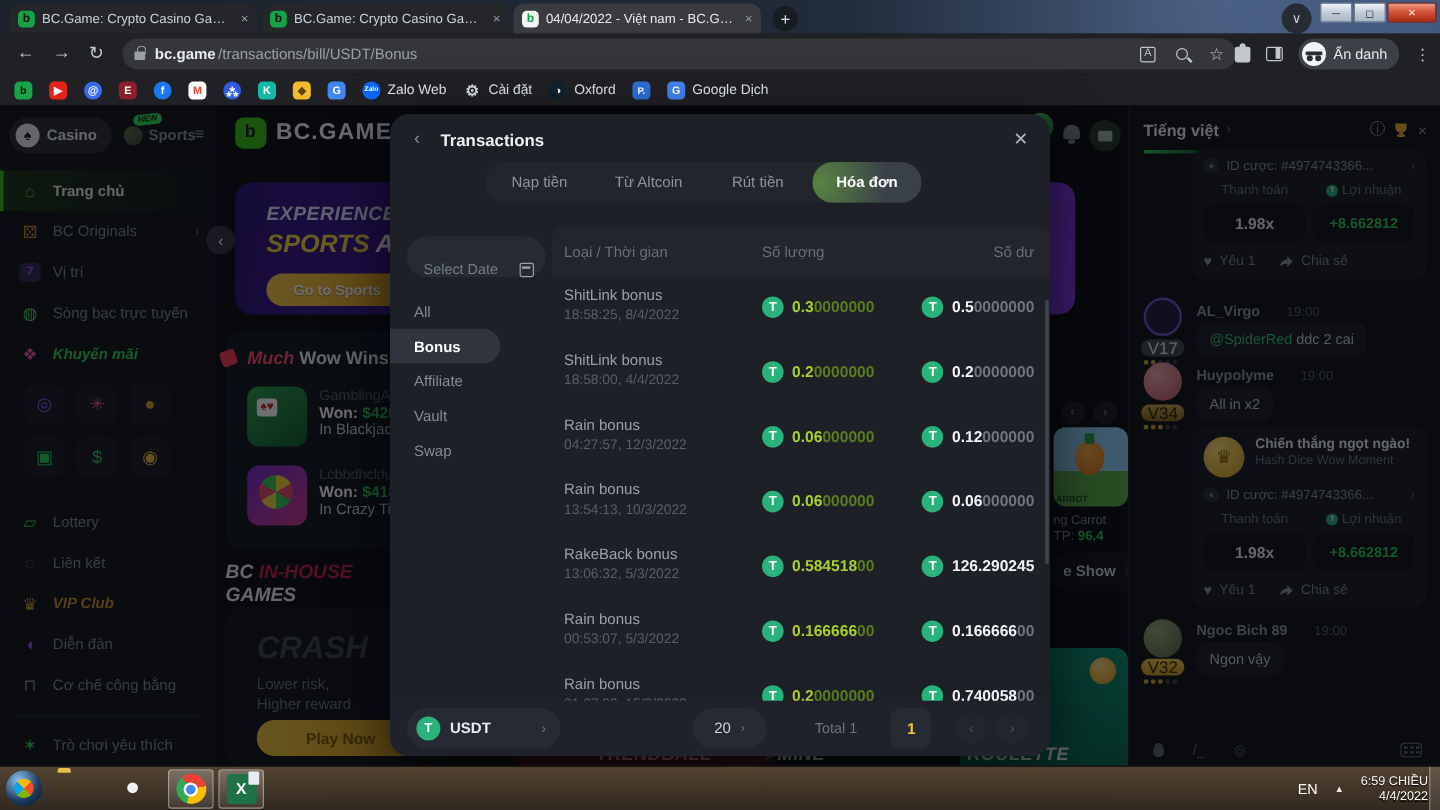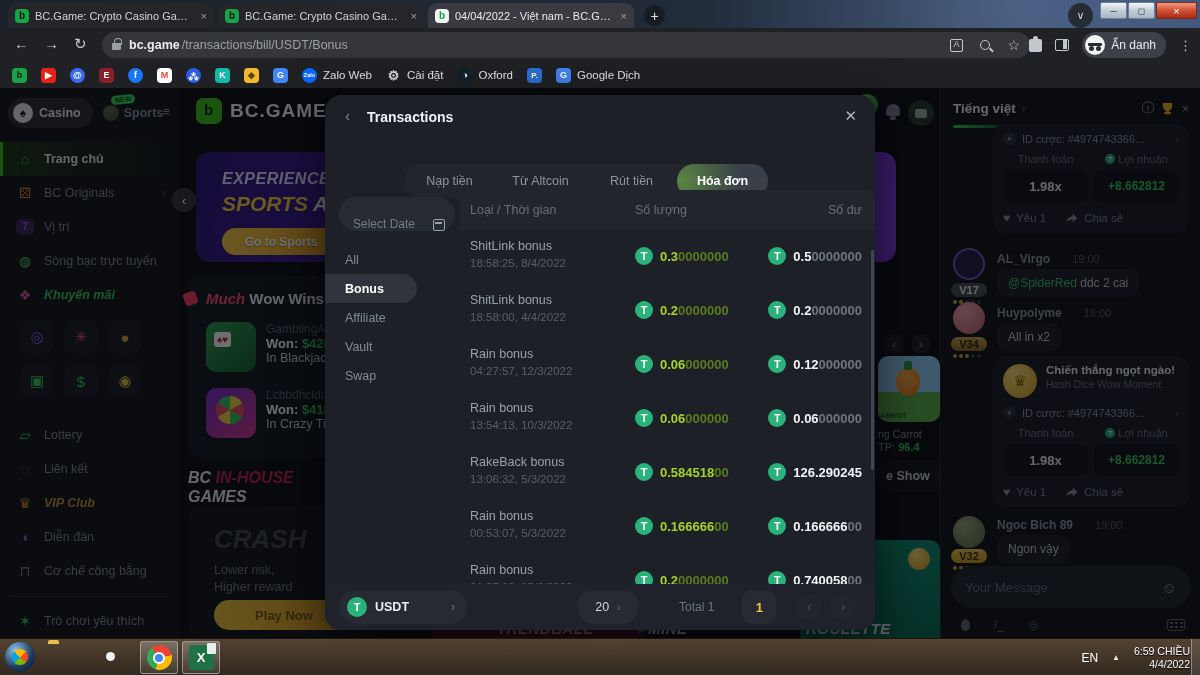--- a/index.html
+++ b/index.html
@@ -192,21 +192,21 @@
   .vbox.profit{color:#35c85a;font-size:12px}
   .cfoot{display:flex;align-items:center;gap:6px;margin-top:9px;color:#7e8791;font-size:11.5px}
   .cfoot .hrt{color:#8b95a0;font-size:12px}
   .sharei{width:12px;height:12px;fill:#8b95a0;margin-left:14px}
   .cava{position:absolute;left:12px;width:32px;height:32px;border-radius:50%}
   .a1{background:#241b3e;border:2px solid #7a4fd0}
   .a2{background:radial-gradient(circle at 35% 30%,#f0a8b0,#c05a6a)}
   .a3{background:radial-gradient(circle at 35% 30%,#9aa87a,#5a6a4a)}
   .cname{position:absolute;left:56px;font-size:12px;font-weight:bold;color:#8f98a3}
   .cname i{font-style:normal;font-weight:normal;color:#575f68;margin-left:22px;font-size:11px}
-  .vbadge{position:absolute;left:10px;width:36px;height:14px;border-radius:7px;font-size:11px;font-weight:bold;
+  .vbadge{position:absolute;left:10px;width:36px;height:14px;border-radius:7px;font-size:14px;font-weight:normal;
     display:flex;align-items:center;justify-content:center}
   .v17{background:#474c55;color:#e9edf1}
   .v34{background:linear-gradient(#caa64a,#8a6a20);color:#2e2102}
   .v32{background:linear-gradient(#efc94c,#c99a22);color:#3a2b02}
   .vdots{position:absolute;left:12px;display:flex;gap:2px}
   .vdots i{width:4px;height:4px;border-radius:50%;background:#3a3f46}
   .vdots i.f{background:#c9a23c}
   .cbubble{position:absolute;left:56px;background:#1d2027;border-radius:10px;padding:7px 11px;font-size:12px;color:#c3cad1;white-space:nowrap}
   .cbubble .mention{color:#36c56e}
   .medrow{display:flex;gap:9px;align-items:flex-start}
@@ -224,21 +224,21 @@
   .kbd{margin-left:auto;width:18px;height:12px;border:1.5px solid #5f6771;border-radius:3px;position:relative}
   .kbd::after{content:"";position:absolute;left:2px;top:2px;width:3px;height:2px;background:#5f6771;box-shadow:5px 0 0 #5f6771,10px 0 0 #5f6771,0 4px 0 #5f6771,5px 4px 0 #5f6771,10px 4px 0 #5f6771}
 
   
   .modal{position:absolute;left:325px;top:95px;width:550px;height:535px;background:#1d2026;border-radius:16px;
     box-shadow:0 12px 50px rgba(0,0,0,.65);z-index:10}
   .mhead{position:absolute;left:0;top:0;width:100%;height:44px}
   .mback{position:absolute;left:20px;top:12px;color:#8b95a0;font-size:15px}
   .mtitle{position:absolute;left:42px;top:14px;color:#eef1f4;font-size:14px;font-weight:bold}
   .mclose{position:absolute;right:18px;top:12px;color:#aeb6bf;font-size:15px}
-  .mtabs{position:absolute;left:79px;top:69px;width:364px;height:34px;border-radius:17px;background:#22252c;display:flex}
+  .mtabs{position:absolute;left:79px;top:40px;width:364px;height:34px;border-radius:17px;background:#22252c;display:flex}
   .mtab{width:91px;height:34px;display:flex;align-items:center;justify-content:center;color:#8b95a0;font-size:12.5px}
   .mtab.active{background:radial-gradient(circle at 6% 50%,rgba(120,200,60,.5),rgba(120,200,60,0) 65%),#3a4049;
     border-radius:17px;color:#fff;font-weight:bold}
   .datepill{position:absolute;left:14px;top:102px;width:116px;height:34px;border-radius:17px;background:#262a32;
     display:flex;align-items:flex-end;padding:0 10px 0 14px;color:#737d88;font-size:12px;gap:8px}
   .cal{width:12px;height:12px;border:1.5px solid #9aa3ad;border-radius:2px;position:relative;margin-left:auto}
   .cal::after{content:"";position:absolute;left:1px;top:2px;width:7px;height:1.5px;background:#9aa3ad}
   .mfilters{position:absolute;left:0;top:150px;width:135px}
   .fitem{height:29px;display:flex;align-items:center;padding-left:20px;color:#828c96;font-size:12.5px}
   .fitem.active{background:#2f343d;border-radius:0 15px 15px 0;width:92px;color:#fff;font-weight:bold}
@@ -677,24 +677,20 @@
     <div class="vbadge v32" style="top:461px">V32</div>
     <div class="vdots" style="top:478px">
         <i class="f"></i>
         <i class="f"></i>
         <i class="f"></i>
         <i></i>
         <i></i>
       </div>
     <div class="cbubble" style="top:447px">Ngon vậy</div>
 
-    <div class="cinput">
-      <input type="text" placeholder="Your Message" style="">
-      <span class="smile">☺</span>
-    </div>
     <div class="ctools">
       <span class="drop"></span>
       <span>/_</span>
       <span>◎</span>
       <span class="kbd"></span>
     </div>
   </div>
 
   <div class="overlay"></div>
 

